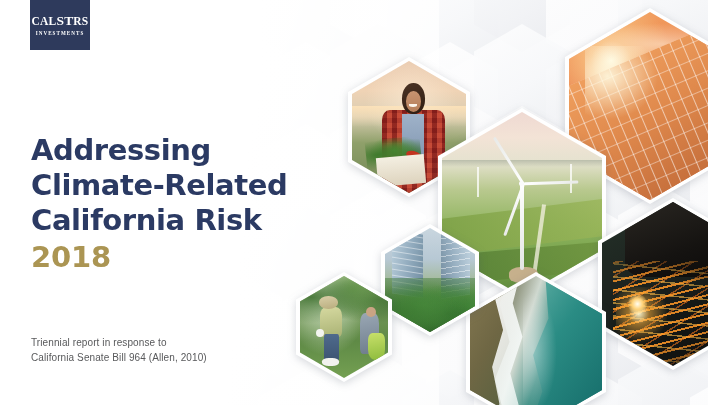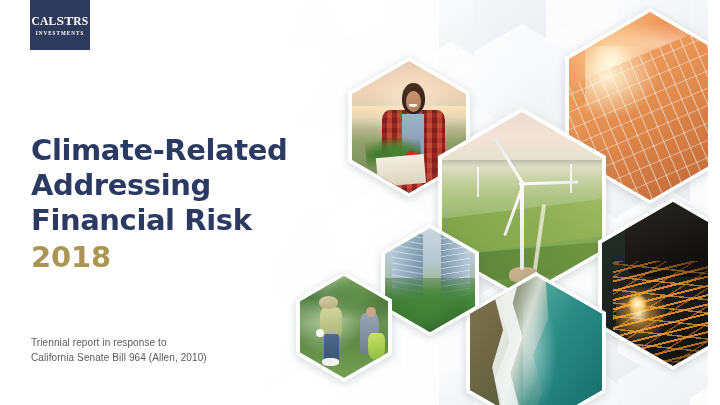--- a/index.html
+++ b/index.html
@@ -625,23 +625,23 @@
     </div>
 
   </div>
 
   <div class="logo-box">
     <div class="logo-word"><span>CAL</span><span class="tall">S</span><span class="tall">T</span><span>RS</span></div>
     <div class="logo-sub">INVESTMENTS</div>
   </div>
 
   <div class="headline">
+    <span class="line">Addressing</span>
     <span class="line">Climate-Related</span>
-    <span class="line">Addressing</span>
-    <span class="line">Financial Risk</span>
+    <span class="line">California Risk</span>
     <span class="year">2018</span>
   </div>
 
   <div class="subtitle">
     <span class="sline">Triennial report in response to</span>
     <span class="sline">California Senate Bill 964 (Allen, 2010)</span>
   </div>
 
 </div>
 

